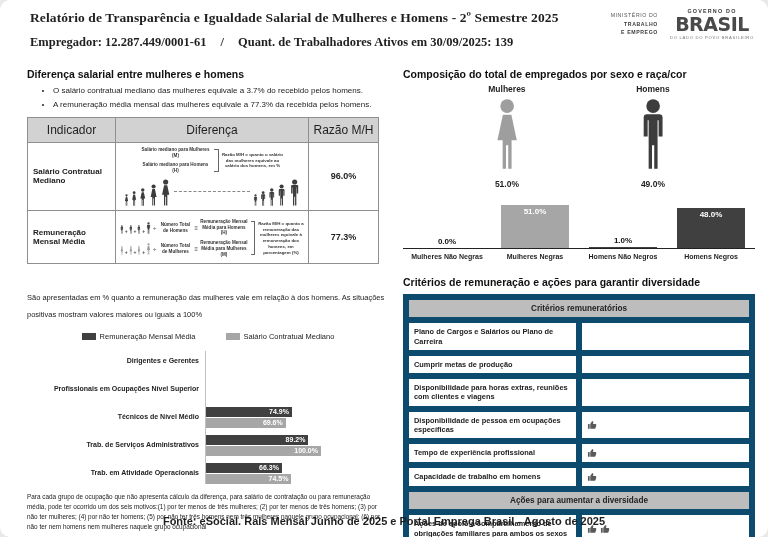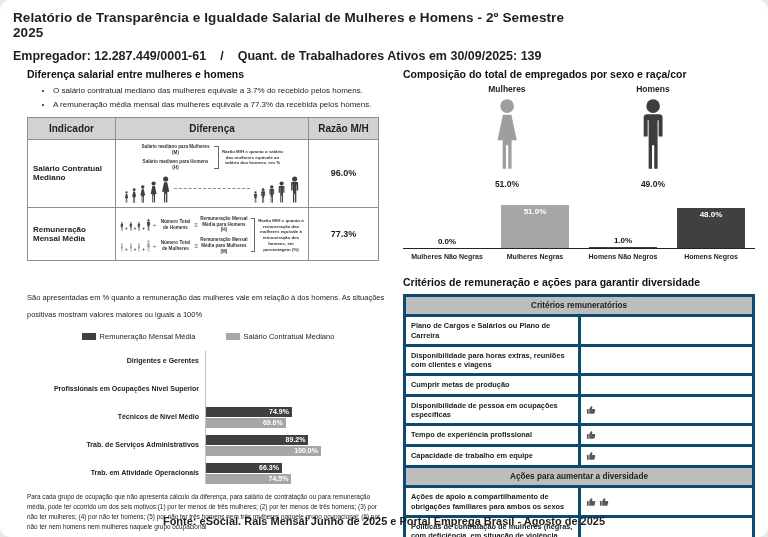--- a/index.html
+++ b/index.html
@@ -2,21 +2,21 @@
 <html><head>
 <meta charset="utf-8">
 <style>
   * { margin:0; padding:0; box-sizing:border-box; }
   html,body { background:#e9e9e9; }
   body { font-family:"Liberation Sans", sans-serif; color:#1f1f1f; }
   .page { position:relative; width:768px; height:537px; background:#ffffff;
           border-radius:10px; overflow:hidden; margin:0 auto; }
 
   
-  .hdr { position:absolute; left:13px; top:10px; width:580px; }
+  .hdr { position:absolute; left:30px; top:10px; width:580px;font-family:Liberation Serif, serif; }
   .hdr-title { font-size:13.5px; font-weight:bold; letter-spacing:.1px; }
   .hdr-sub { font-size:12.5px; font-weight:bold; margin-top:9px; }
   .hdr-sub .sep { margin:0 14px; }
   .logos { position:absolute; right:14px; top:8px; display:flex; align-items:center; gap:12px; }
   .ministry { text-align:right; font-size:5.2px; letter-spacing:.6px; color:#555; line-height:1.7; }
   .ministry .b { font-weight:bold; color:#3c3c3c; }
   .govlogo { text-align:center; }
   .gov-top { font-size:5.4px; font-weight:bold; letter-spacing:1.2px; color:#3a3a3a; }
   .gov-name { font-size:19px; font-weight:bold; letter-spacing:-.5px; color:#4a4a4a;
               line-height:1; margin:1px 0; font-family:"DejaVu Sans", sans-serif; }
@@ -24,21 +24,21 @@
 
   
   .sec-h { font-size:10.5px; font-weight:bold; color:#111; }
 
   
   .sec-salary { position:absolute; left:27px; top:68px; width:352px; }
   .bullets { margin:6px 0 8px 26px; font-size:8px; color:#222; }
   .bullets li { margin-bottom:5px; }
   table.ind { width:100%; border-collapse:collapse; table-layout:fixed; }
   table.ind th, table.ind td { border:1px solid #8f8f8f; }
-  table.ind th { background:#d2d2d2; font-size:10px; font-weight:bold; padding:5px 4px; }
+  table.ind th { background:#d2d2d2; font-size:12px; font-weight:normal; padding:5px 4px; }
   .col-ind { width:88px; } .col-def { width:auto; } .col-ratio { width:70px; }
   td.ind-name { font-size:8px; font-weight:bold; padding:4px 5px; color:#222; }
   td.ind-ratio { font-size:9px; font-weight:bold; text-align:center; }
   td.ind-def { padding:4px 4px 2px; vertical-align:top; }
   .def-top { display:flex; align-items:center; justify-content:center; gap:3px; }
   .def-formulas { display:flex; flex-direction:column; gap:4px; }
   .f-line { display:flex; align-items:center; gap:2px; font-size:4.6px; font-weight:bold; color:#333; }
   .f-icons { display:flex; align-items:flex-end; gap:1px; }
   .f-icons .plus { font-size:5px; font-weight:bold; color:#444; }
   .f-op { font-size:6px; font-weight:bold; color:#444; }
@@ -79,39 +79,51 @@
   .occ-label { width:178px; text-align:right; padding-right:6px; font-size:7px;
                font-weight:bold; color:#222; line-height:1.15; }
   .occ-track { flex:1; display:flex; flex-direction:column; gap:1px; }
   .occ-bar { height:10px; color:#fff; font-size:7px; font-weight:bold;
              text-align:right; padding:1px 3px 0 0; }
   .occ-note { font-size:6.4px; color:#222; line-height:1.6; margin-top:8px; }
 
   
   .sec-crit { position:absolute; left:403px; top:276px; width:352px; }
   table.crit { width:100%; border-collapse:collapse; table-layout:fixed; margin-top:6px; }
-  table.crit td { border:3px solid #0c4a6e; font-size:7.4px; font-weight:bold;
+  table.crit td { border:6px solid #0c4a6e; font-size:7.4px; font-weight:bold;
                   color:#222; padding:4px 5px; line-height:1.25; }
   table.crit td.sec-row { background:#bdbdbd; text-align:center; font-size:8.2px; padding:3.5px; }
   table.crit td.ic { width:62px; }
   .thumbs { display:flex; gap:3px; align-items:center; }
 
   
   .ftr { position:absolute; left:0; right:0; bottom:10px; text-align:center;
          font-size:11px; font-weight:bold; }
 </style>
 </head>
 <body>
 
 <div class="page">
 
   <div class="hdr">
     <div class="hdr-title">Relatório de Transparência e Igualdade Salarial de Mulheres e Homens - 2º Semestre 2025</div>
     <div class="hdr-sub">
       <span>Empregador: 12.287.449/0001-61</span><span class="sep">/</span><span>Quant. de Trabalhadores Ativos em 30/09/2025: 139</span>
+    </div>
+  </div>
+  <div class="logos">
+    <div class="ministry">
+        <div>MINISTÉRIO DO</div>
+        <div class="b">TRABALHO</div>
+        <div class="b">E EMPREGO</div>
+      </div>
+    <div class="govlogo">
+      <div class="gov-top">GOVERNO DO</div>
+      <div class="gov-name">BRASIL</div>
+      <div class="gov-tag">DO LADO DO POVO BRASILEIRO</div>
     </div>
   </div>
 
   <section class="sec-salary">
     <div class="sec-h">Diferença salarial entre mulheres e homens</div>
     <ul class="bullets">
         <li>O salário contratual mediano das mulheres equivale a 3.7% do recebido pelos homens.</li>
         <li>A remuneração média mensal das mulheres equivale a 77.3% da recebida pelos homens.</li>
       </ul>
     <table class="ind">
@@ -357,27 +369,27 @@
           <tr>
             <td class="sec-row" colspan="2">Critérios remuneratórios</td>
           </tr>
           <tr>
             <td>Plano de Cargos e Salários ou Plano de Carreira</td>
             <td class="ic">
               <div class="thumbs"></div>
             </td>
           </tr>
           <tr>
+            <td>Cumprir metas de produção</td>
+            <td class="ic">
+              <div class="thumbs"></div>
+            </td>
+          </tr>
+          <tr>
             <td>Disponibilidade para horas extras, reuniões com clientes e viagens</td>
-            <td class="ic">
-              <div class="thumbs"></div>
-            </td>
-          </tr>
-          <tr>
-            <td>Cumprir metas de produção</td>
             <td class="ic">
               <div class="thumbs"></div>
             </td>
           </tr>
           <tr>
             <td>Disponibilidade de pessoa em ocupações específicas</td>
             <td class="ic">
               <div class="thumbs">
                 <svg width="10" height="10" viewBox="0 0 16 16" fill="#595959">
                   <path d="M1.5 6.5h2.8V14H1.5z"></path>
@@ -391,21 +403,21 @@
             <td class="ic">
               <div class="thumbs">
                 <svg width="10" height="10" viewBox="0 0 16 16" fill="#595959">
                   <path d="M1.5 6.5h2.8V14H1.5z"></path>
                   <path d="M5.2 14h6.9c.75 0 1.4-.5 1.58-1.23l1.15-4.3c.26-.98-.48-1.97-1.5-1.97H9.6l.63-2.9C10.4 2.7 9.7 1.8 8.8 1.8c-.43 0-.83.22-1.06.58L5.2 6.5z"></path>
                 </svg>
               </div>
             </td>
           </tr>
           <tr>
-            <td>Capacidade de trabalho em equipe</td>
+            <td>Capacidade de trabalho em homens</td>
             <td class="ic">
               <div class="thumbs">
                 <svg width="10" height="10" viewBox="0 0 16 16" fill="#595959">
                   <path d="M1.5 6.5h2.8V14H1.5z"></path>
                   <path d="M5.2 14h6.9c.75 0 1.4-.5 1.58-1.23l1.15-4.3c.26-.98-.48-1.97-1.5-1.97H9.6l.63-2.9C10.4 2.7 9.7 1.8 8.8 1.8c-.43 0-.83.22-1.06.58L5.2 6.5z"></path>
                 </svg>
               </div>
             </td>
           </tr>
           <tr>

